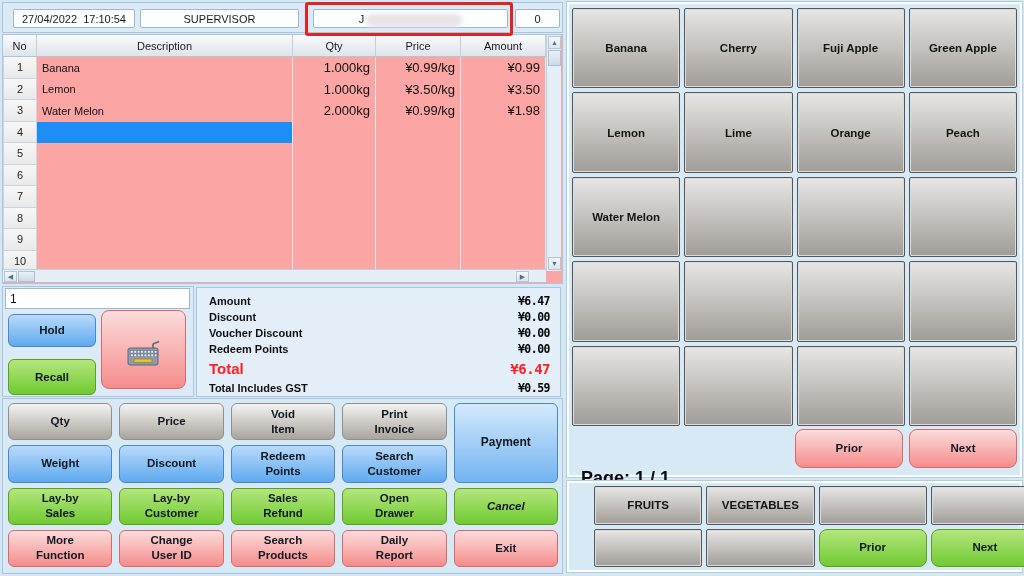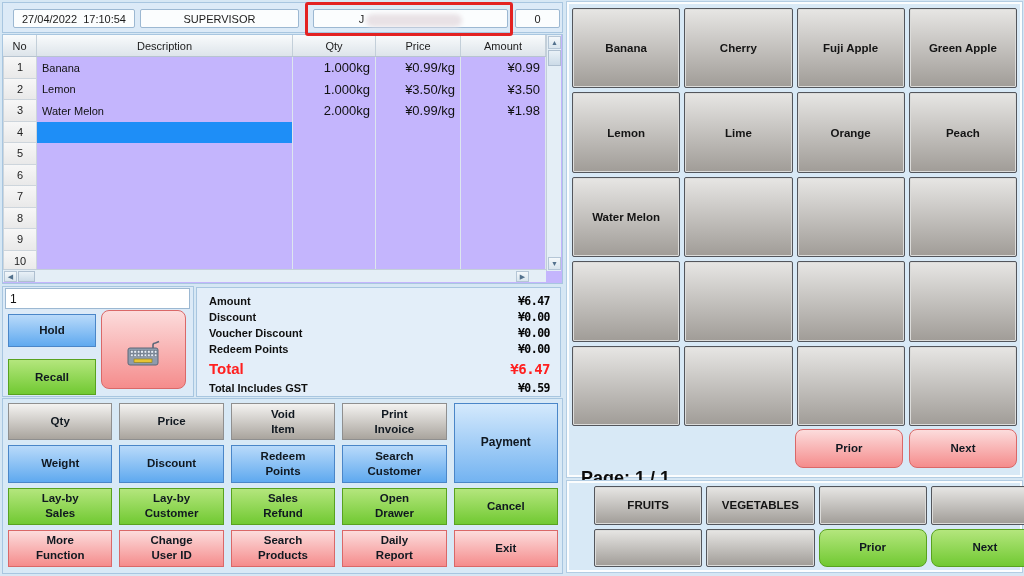--- a/index.html
+++ b/index.html
@@ -25,21 +25,21 @@
   .redact{
     display:inline-block;width:96px;height:13px;vertical-align:middle;margin-left:2px;
     background:#e9e2e6;border-radius:7px;filter:blur(2px);
   }
   .redbox{
     position:absolute;left:305px;top:2px;width:202px;height:28px;
     border:3px solid #e32222;border-radius:3px;z-index:6;pointer-events:none;
   }
 
   
-  .tablepanel{left:2px;top:34px;width:561px;height:250px;background:#c4b5fd;}
+  .tablepanel{left:2px;top:34px;width:561px;height:250px;background:#fca5a5;}
   .thead{
     position:absolute;left:0;top:0;width:543px;height:22px;display:grid;
     grid-template-columns:34px 256px 83px 85px 85px;
     background:linear-gradient(#f9fbfc,#dde4ea);
     border-bottom:1px solid #b7c4d0;box-sizing:border-box;
   }
   .thead div{
     font-size:11px;color:#1b1b1b;display:flex;align-items:center;justify-content:center;
     border-right:1px solid #c3cfd9;box-sizing:border-box;
   }
@@ -79,21 +79,21 @@
   .entry{
     position:absolute;left:5px;top:288px;width:185px;height:21px;background:#fff;
     border:1px solid #9cb8d2;font-size:12px;font-family:"Liberation Sans",sans-serif;
     padding:0 0 0 4px;box-sizing:border-box;color:#111;z-index:2;
   }
   .btn{
     display:flex;align-items:center;justify-content:center;text-align:center;
     font-weight:bold;font-size:11.5px;line-height:1.3;color:#101820;
     white-space:pre-line;box-sizing:border-box;cursor:default;
   }
-  .r6{border-radius:0;} .r8{border-radius:8px;}
+  .r6{border-radius:6px;} .r8{border-radius:8px;}
   .blue {background:linear-gradient(#b9dafa,#5fa9ef);border:1px solid #4a86c8;}
   .green{background:linear-gradient(#b4e67d,#71c932);border:1px solid #58a21f;}
   .pink {background:linear-gradient(#fcdcdc,#f58c8c);border:1px solid #da6868;}
   .gray {background:linear-gradient(#f4f3f1,#a9a49d);border:1px solid #8f8f8f;}
   .payb {background:linear-gradient(#d4e9fc,#73b3f1);border:1px solid #4a86c8;font-size:12px;}
   .hold  {position:absolute;left:8px;top:314px;width:88px;height:33px;}
   .recall{position:absolute;left:8px;top:352px;width:88px;height:36px;margin-top:7px;}
   .kbbtn {position:absolute;left:101px;top:310px;width:85px;height:79px;border-radius:8px;}
 
   
@@ -105,21 +105,21 @@
   .tlabel{font-weight:bold;font-size:15px;color:#ff2020;}
   .tvalue{font-weight:bold;font-size:14px;font-family:"DejaVu Sans Mono",monospace;color:#ff2020;letter-spacing:-0.5px;}
 
   
   .funcpanel{left:2px;top:398px;width:561px;height:176px;background:#d8e9f6;}
   .funcgrid{
     position:absolute;left:8px;top:403px;width:550px;height:164px;display:grid;
     grid-template-columns:repeat(5,1fr);grid-template-rows:repeat(4,1fr);gap:5px 7px;
   }
   .pay{grid-column:5;grid-row:1/3;}
-  .cancel{grid-column:5;grid-row:3;}
+  .cancel{grid-column:5;grid-row:3;font-style:italic;}
   .exit{grid-column:5;grid-row:4;}
 
   
   .rpanel{border:2px solid #fbfdfe;box-shadow:0 0 0 1px #b3cde3;background:#d8e9f6;}
   .products{left:567px;top:2px;width:455px;height:475px;}
   .pgrid{
     position:absolute;left:572px;top:8px;width:445px;height:418px;display:grid;
     grid-template-columns:repeat(4,1fr);grid-template-rows:repeat(5,1fr);gap:4px;
   }
   .pbtn{

